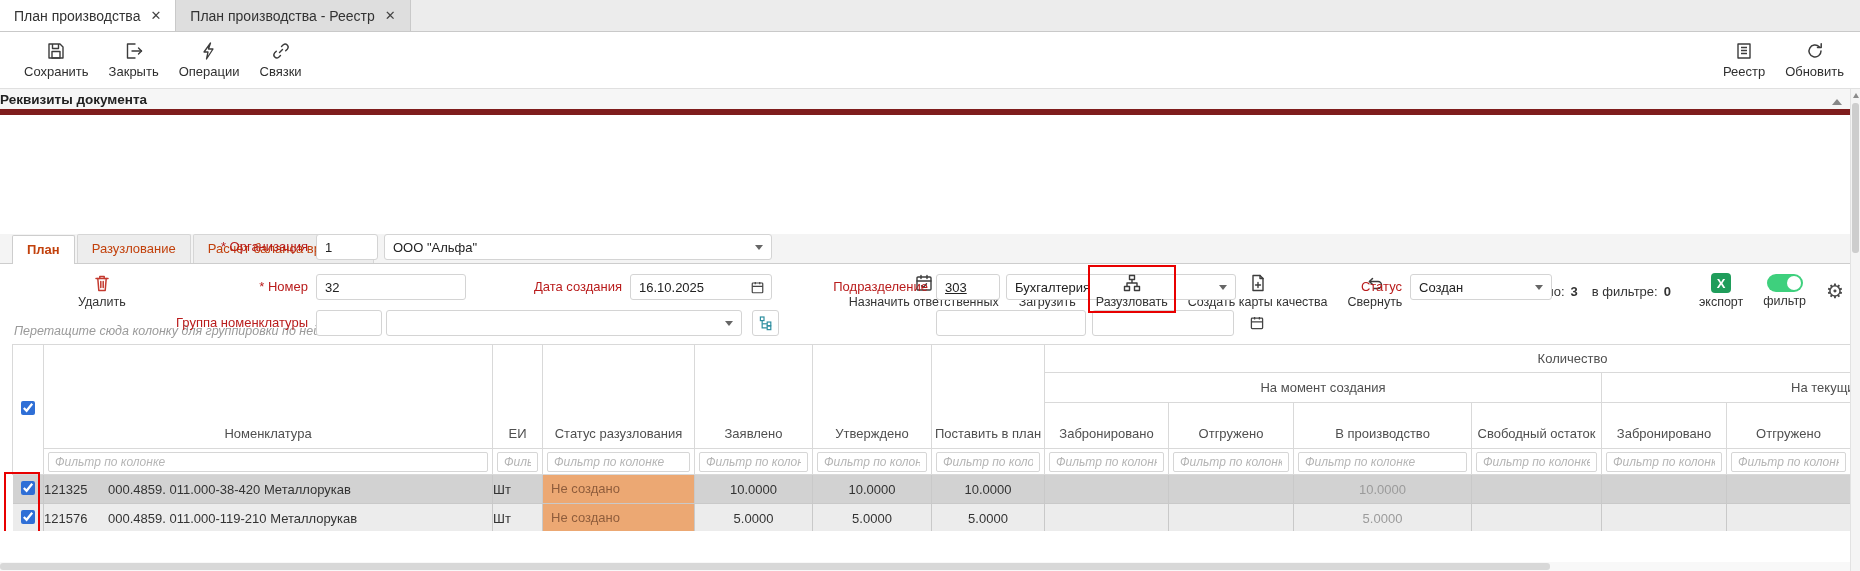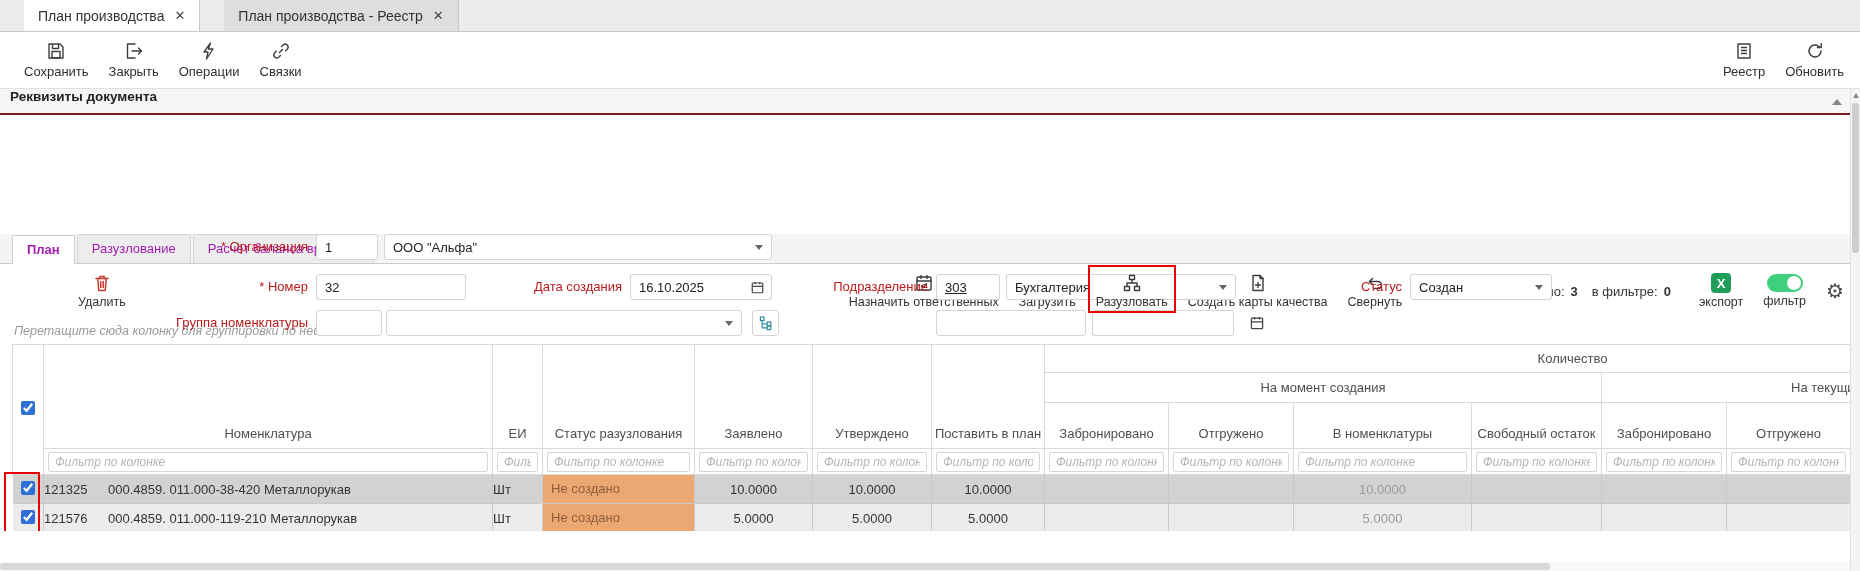--- a/index.html
+++ b/index.html
@@ -4,47 +4,47 @@
 <style>
   * { box-sizing: border-box; margin: 0; padding: 0; }
   html,body { background:#fff; }
   .page {
     position: relative; width: 1860px; height: 571px; overflow: hidden;
     background:#fff; font-family:"Liberation Sans", sans-serif; color:#333;
   }
   
   .tabbar { height:32px; background:#ececec; border-bottom:1px solid #c9c9c9; display:flex; align-items:stretch; }
   .wtab { display:flex; align-items:center; gap:10px; padding:0 14px; font-size:14px; color:#333;
-          background:#dedede; border-right:1px solid #c9c9c9; cursor:default;margin-left:24px; }
+          background:#dedede; border-right:1px solid #c9c9c9; cursor:default; }
   .wtab.active { background:#ffffff; }
   .wtab-close { font-size:13px; color:#444; }
   
   .toolbar { height:57px; display:flex; align-items:center; gap:20px; padding:0 16px 0 24px; border-bottom:1px solid #e0e0e0; background:#fff; }
   .tbtn { display:flex; flex-direction:column; align-items:center; gap:3px; white-space:nowrap; cursor:default; }
   .tbtn span { font-size:13px; color:#2f2f2f; }
   .tbtn svg { height:20px; width:20px; }
   .toolbar-spacer { flex:1; }
   
-  .sec-header { height:26px; background:#f6f6f6; border-bottom:2px solid #7f1d1d; display:flex; align-items:flex-start; padding-left:10px; position:relative; }
+  .sec-header { height:26px; background:#f6f6f6; border-bottom:6px solid #7f1d1d; display:flex; align-items:center; position:relative; }
   .sec-header span { font-size:13.5px; font-weight:bold; color:#222; }
   .sec-chevron { position:absolute; right:18px; top:10px; width:0; height:0;
     border-left:5px solid transparent; border-right:5px solid transparent; border-bottom:6px solid #888; }
   .form-area { position:relative; height:119px; background:#fff; }
   .f-label { position:absolute; height:26px; line-height:26px; font-size:13px; color:#b91c1c; text-align:right; }
   .f-input, .f-select { position:absolute; height:26px; border:1px solid #d4d4d4; border-radius:3px; background:#fff; font-size:13px; color:#222; }
   input.f-input { padding:0 8px; font-family:"Liberation Sans", sans-serif; }
   .f-select { display:flex; align-items:center; justify-content:space-between; padding:0 8px; }
   .dd-arrow { width:0; height:0; border-left:4px solid transparent; border-right:4px solid transparent; border-top:5px solid #666; }
   .f-date { display:flex; align-items:center; justify-content:space-between; padding:0 6px 0 8px; }
   .icon-btn { position:absolute; height:26px; border:1px solid #d4d4d4; border-radius:3px; background:#fff;
               display:flex; align-items:center; justify-content:center; }
   .icon-only { position:absolute; height:26px; display:flex; align-items:center; justify-content:center; }
   
   .viewtabs { height:30px; background:#f4f4f4; border-bottom:1px solid #cdcdcd; display:flex; align-items:flex-end; padding-left:12px; }
-  .vtab { height:29px; line-height:28px; padding:0 14px; font-size:13px; color:#a21caf; background:#ededed;
+  .vtab { height:29px; line-height:28px; padding:0 14px; font-size:13px; color:#c2410c; background:#ededed;
           border:1px solid #d6d6d6; border-bottom:none; margin-right:2px; border-radius:2px 2px 0 0; cursor:default; }
   .vtab.active { background:#fff; font-weight:bold; position:relative; top:1px; border-color:#cdcdcd; }
   
   .grid-toolbar { height:54px; display:flex; align-items:center; padding:0 16px 0 78px; background:#fff; }
   .gbtn { display:flex; flex-direction:column; align-items:center; gap:2px; white-space:nowrap; cursor:default; }
   .gbtn span { font-size:12.5px; color:#333; }
   .gbtn svg { height:20px; width:20px; }
   .gt-right { margin-left:auto; display:flex; align-items:center; gap:20px; }
   .annotated { position:relative; }
   .red-outline { position:absolute; left:-8px; right:-8px; top:-8px; bottom:-4px; border:2px solid #e80000; pointer-events:none; }
@@ -332,21 +332,21 @@
           <th class="tall" rowspan="3">Поставить в план</th>
           <th class="grp" colspan="7">Количество</th>
         </tr>
         <tr class="h2">
           <th colspan="4">На момент создания</th>
           <th colspan="3">На текущий момент</th>
         </tr>
         <tr class="h3">
           <th>Забронировано</th>
           <th>Отгружено</th>
-          <th>В номенклатуры</th>
+          <th>В производство</th>
           <th>Свободный остаток</th>
           <th>Забронировано</th>
           <th>Отгружено</th>
           <th></th>
         </tr>
         <tr class="h4">
           <td><input class="filter" placeholder="Фильтр по колонке" style=""></td>
           <td><input class="filter" placeholder="Фильтр по колонке" style=""></td>
           <td><input class="filter" placeholder="Фильтр по колонке" style=""></td>
           <td><input class="filter" placeholder="Фильтр по колонке" style=""></td>

